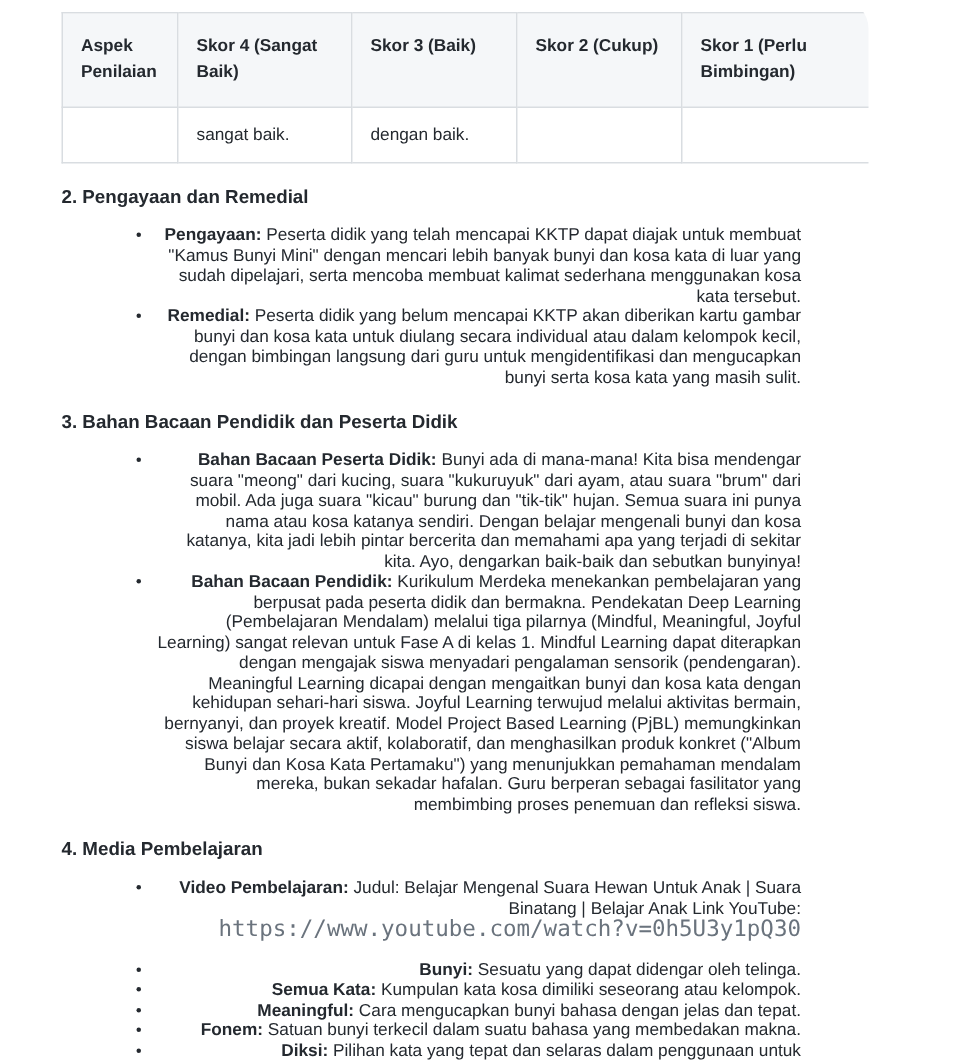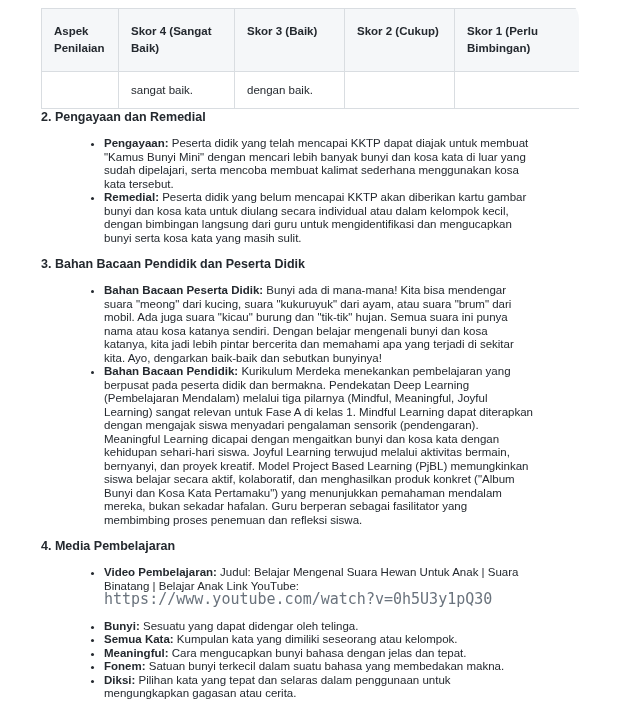--- a/index.html
+++ b/index.html
@@ -28,26 +28,26 @@
     text-align: left; vertical-align: top;
     overflow: hidden;
   }
   th {
     background: #f5f7f9; font-weight: bold;
     padding: 14px 12px; line-height: 17px; font-size: 11.5px;
   }
   td { padding: 10px 12px; line-height: 16px; font-size: 11.5px; margin-left: 40px; }
   .section-heading {
     font-weight: bold; font-size: 12.5px; line-height: 15px;
-    margin: 1px 0 12px 0;
+    margin: 15px 0 12px 0;
   }
   ul.bullets { margin: 12px 0; padding-left: 63px; }
   ul.bullets li {
     font-size: 11.5px; line-height: 13.5px;
-    margin: 0; padding: 0;
+    margin: 0; padding: 0; text-align: right;
   }
   .bl { font-weight: bold; }
   code.url {
     font-family: "DejaVu Sans Mono", "Liberation Mono", monospace;
     font-size: 15px; color: #6a737d;
   }
 </style>
 </head>
 <body>
 
@@ -100,21 +100,21 @@
   <div class="section">
     <div class="section-heading">4. Media Pembelajaran</div>
     <ul class="bullets">
       <li><span class="bl">Video Pembelajaran:</span><span> Judul: Belajar Mengenal Suara Hewan Untuk Anak | Suara Binatang | Belajar Anak Link YouTube: </span><code class="url">https://www.youtube.com/watch?v=0h5U3y1pQ30</code></li>
     </ul>
   </div>
 
   <div class="section">
     <ul class="bullets">
       <li><span class="bl">Bunyi:</span><span> Sesuatu yang dapat didengar oleh telinga.</span></li>
-      <li><span class="bl">Semua Kata:</span><span> Kumpulan kata yang dimiliki seseorang atau kelompok.</span></li>
+      <li><span class="bl">Semua Kata:</span><span> Kumpulan kata kosa dimiliki seseorang atau kelompok.</span></li>
       <li><span class="bl">Meaningful:</span><span> Cara mengucapkan bunyi bahasa dengan jelas dan tepat.</span></li>
       <li><span class="bl">Fonem:</span><span> Satuan bunyi terkecil dalam suatu bahasa yang membedakan makna.</span></li>
       <li><span class="bl">Diksi:</span><span> Pilihan kata yang tepat dan selaras dalam penggunaan untuk mengungkapkan gagasan atau cerita.</span></li>
     </ul>
   </div>
 
   <div class="section">
     <div class="section-heading">6. Daftar Pustaka</div>
   </div>
 

